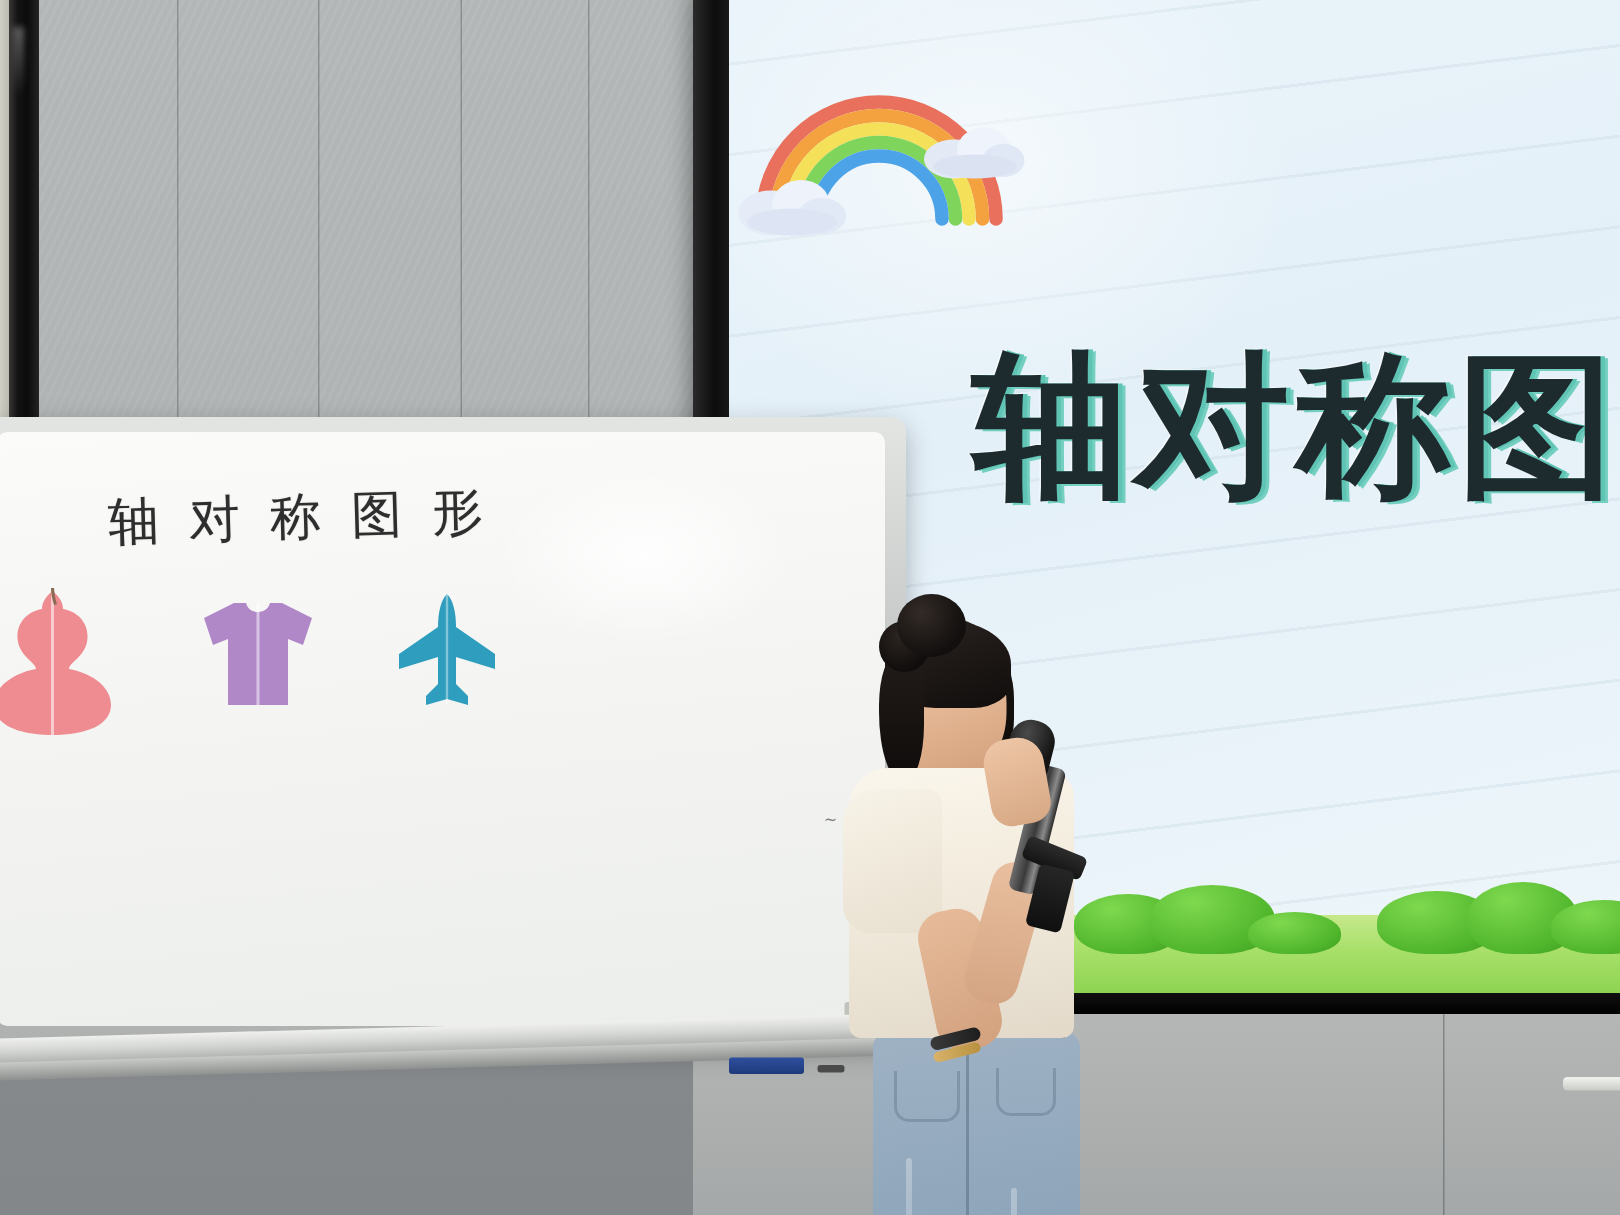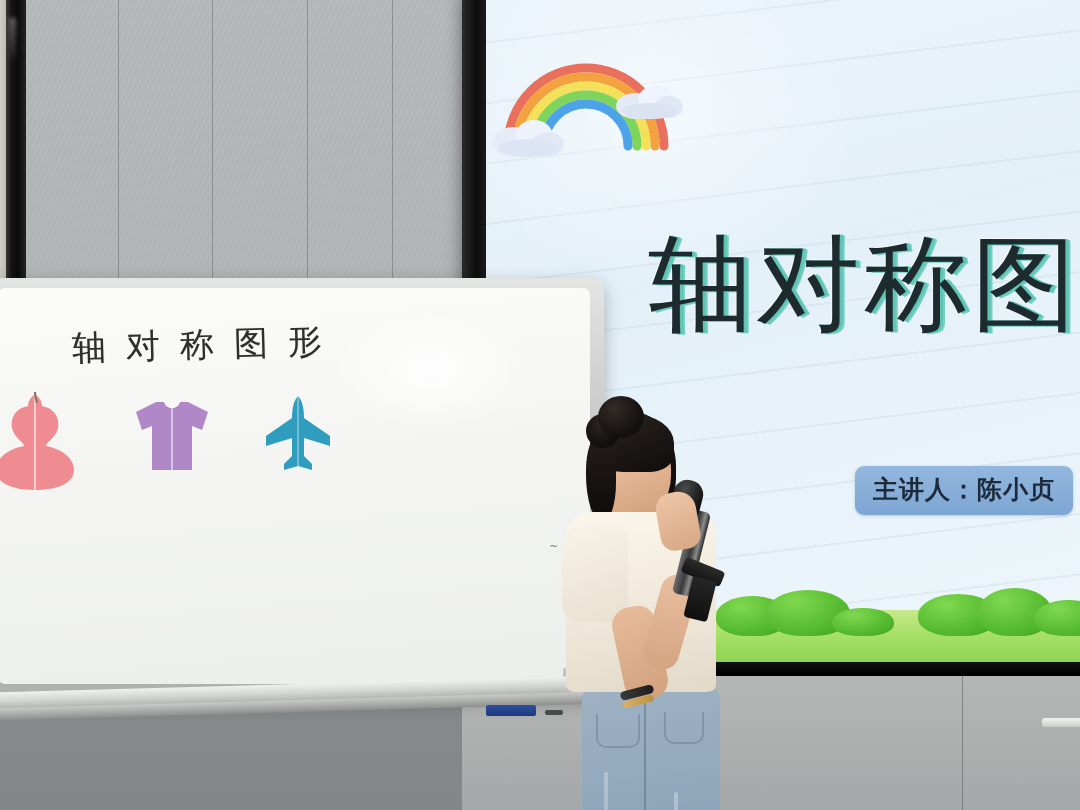--- a/index.html
+++ b/index.html
@@ -77,21 +77,21 @@
   }
 
   
   .rainbow{ position:absolute; left:8px; top:34px; width:190px; height:120px; }
   .cloud{ position:absolute; filter:blur(.4px); }
 
   
   .slide-title{
     position:absolute; left:162px; top:232px;
     font-family:"DejaVu Sans", sans-serif;
-    font-size:104px; font-weight:400; line-height:1;
+    font-size:104px; font-weight:700; line-height:1;
     letter-spacing:4px; white-space:nowrap;
     color:#1d2b2e;
     text-shadow:
        3px 0 0 #5fc4b4,
        5px 1px 0 #73cfc0,
        -1px -1px 0 rgba(255,255,255,.5);
   }
   .badge{
     position:absolute; left:369px; top:466px;
     background:linear-gradient(180deg,#93b7de,#7da6d3);
@@ -366,21 +366,20 @@
       <ellipse cx="38" cy="36" rx="30" ry="9" fill="#dde5f4"></ellipse>
     </svg>
     <svg class="cloud" style="left:128px; top:78px; width:72px; height:44px;" viewBox="0 0 72 44">
       <ellipse cx="22" cy="28" rx="20" ry="13" fill="#e3eaf6"></ellipse>
       <ellipse cx="42" cy="22" rx="18" ry="15" fill="#eff3fb"></ellipse>
       <ellipse cx="55" cy="29" rx="14" ry="11" fill="#e0e8f5"></ellipse>
       <ellipse cx="36" cy="33" rx="28" ry="8" fill="#dbe3f2"></ellipse>
     </svg>
 
     <div class="slide-title">轴对称图</div>
-    <div class="badge">主讲人：陈小贞</div>
 
     <div class="grass"></div>
     <div class="bush" style="left:-12px; width:92px; height:36px;"></div>
     <div class="bush" style="left:46px; width:78px; height:44px;"></div>
     <div class="bush" style="left:106px; width:70px; height:32px;"></div>
     <div class="bush" style="left:148px; width:58px; height:26px;"></div>
     <div class="bush" style="left:230px; width:72px; height:40px;"></div>
     <div class="bush" style="left:280px; width:84px; height:46px;"></div>
     <div class="bush" style="left:346px; width:62px; height:28px;"></div>
     <div class="bush" style="left:432px; width:80px; height:42px;"></div>

